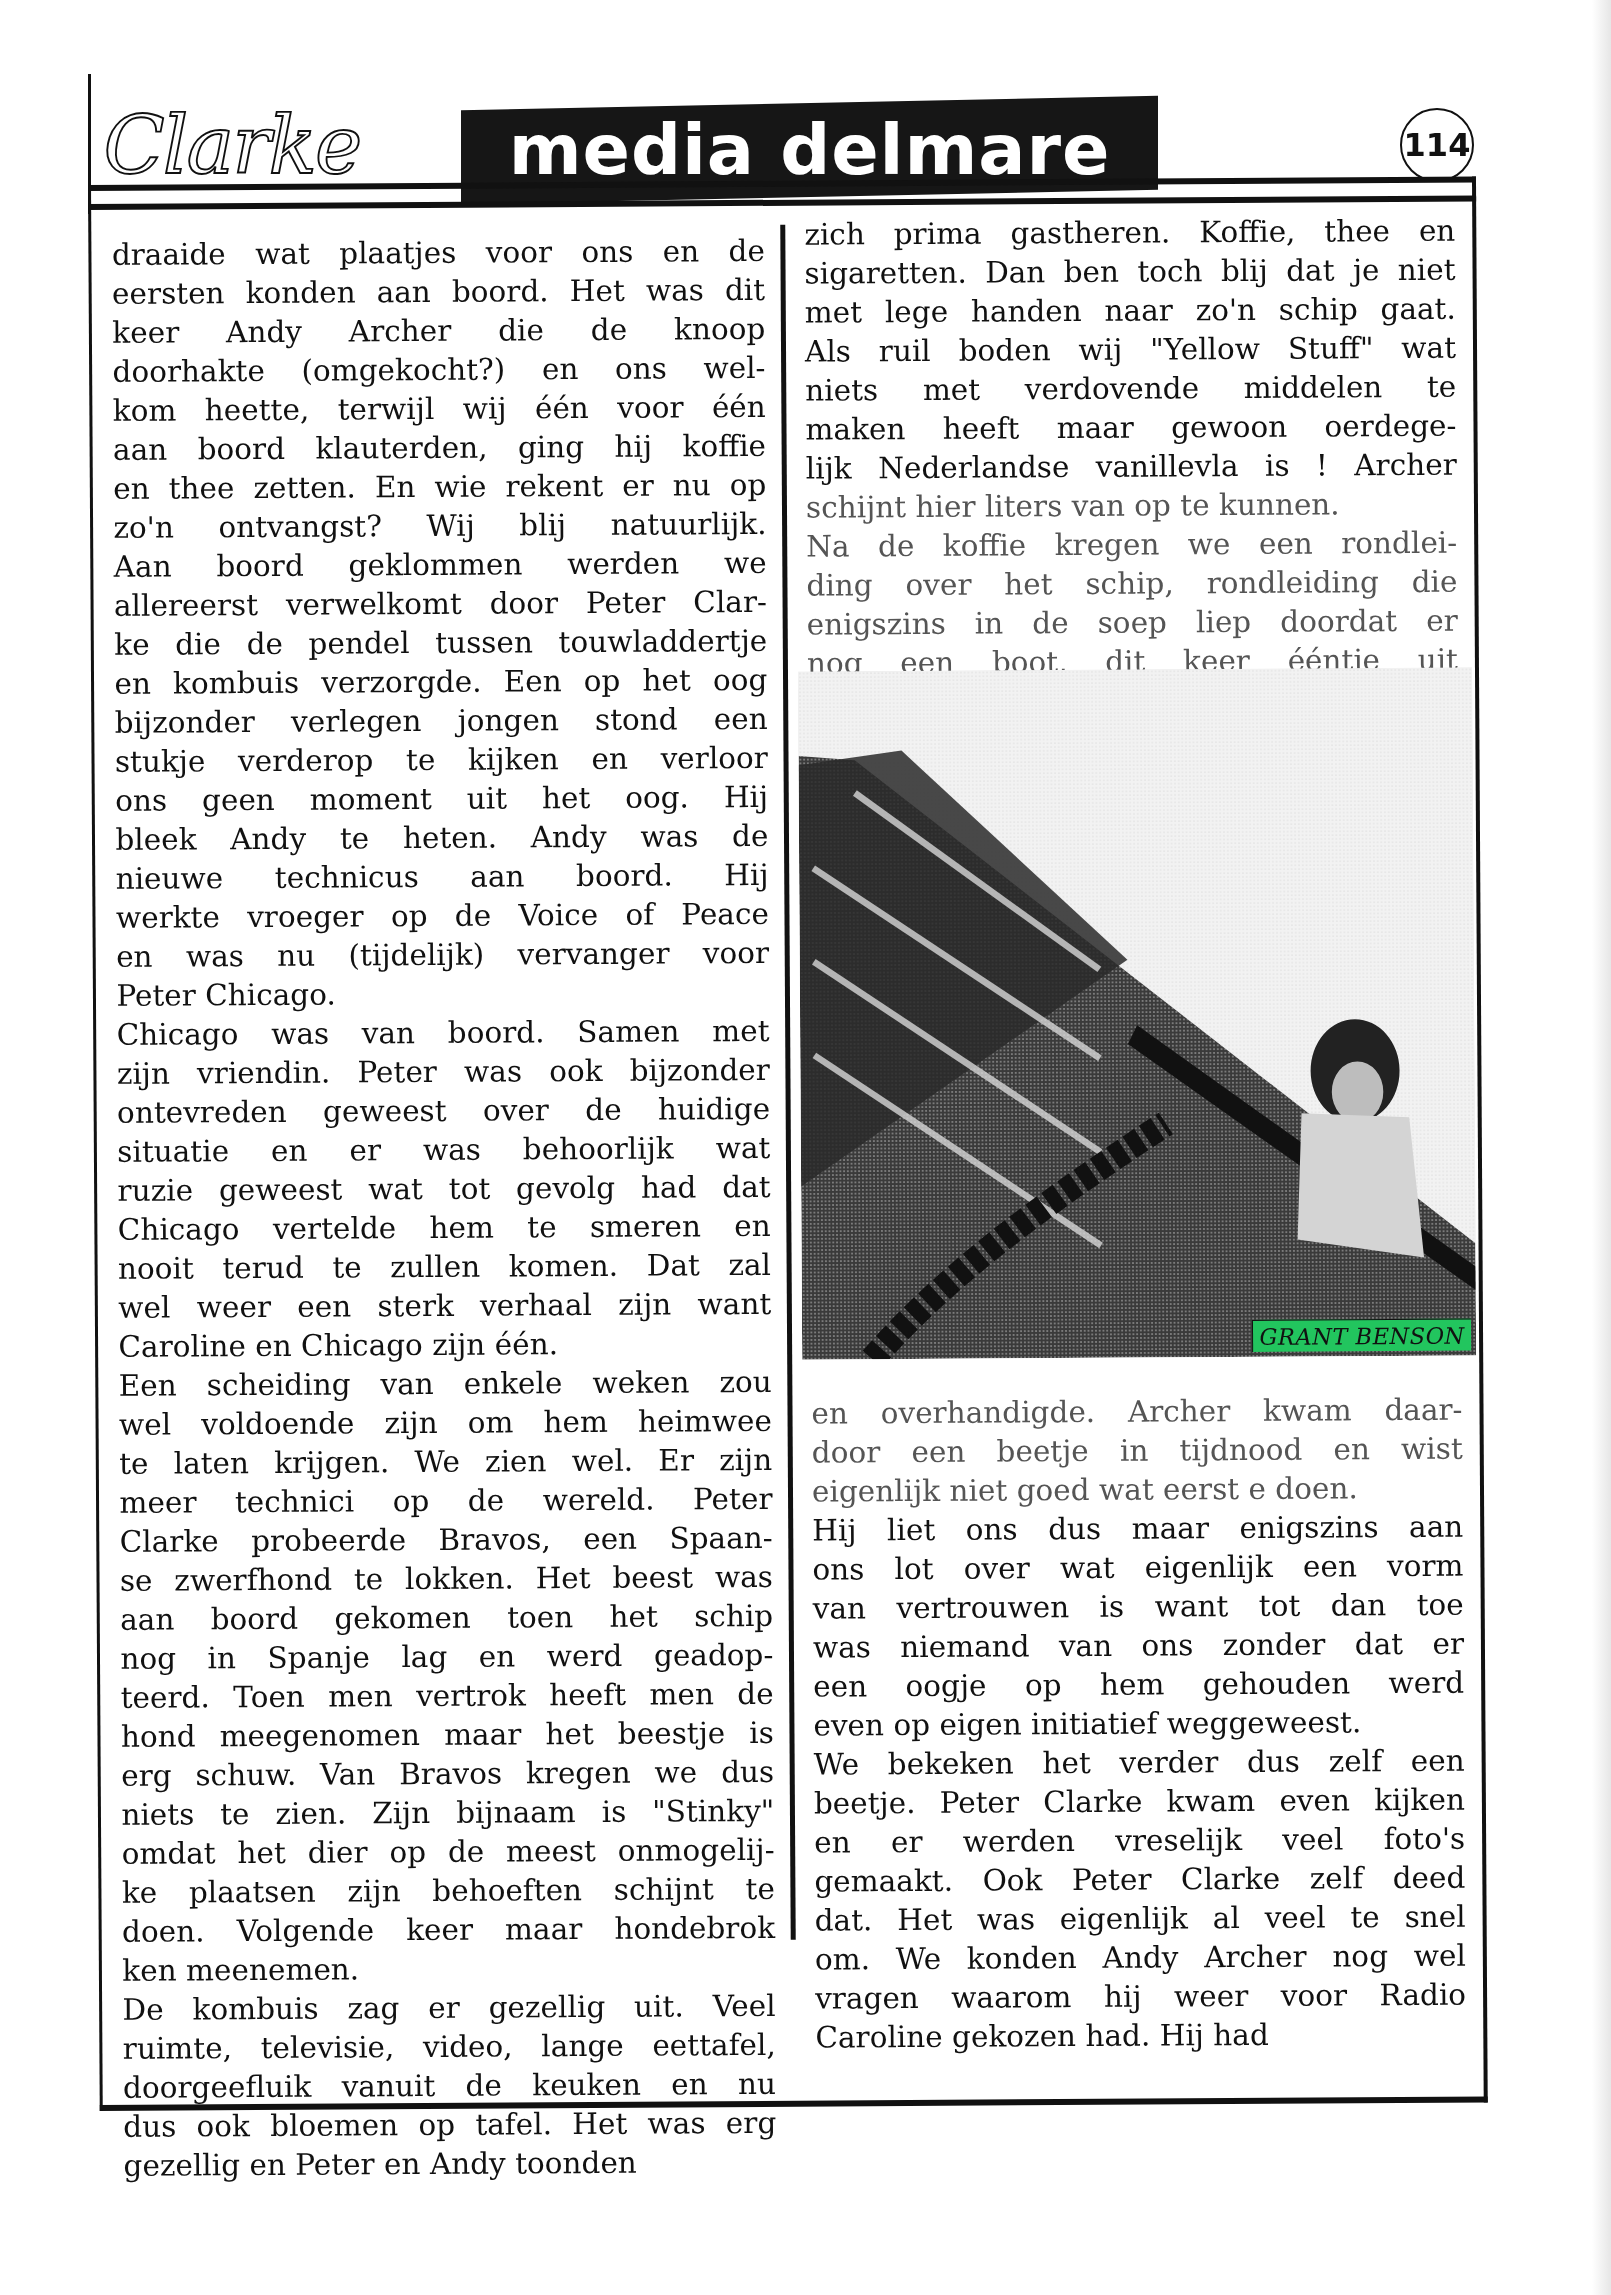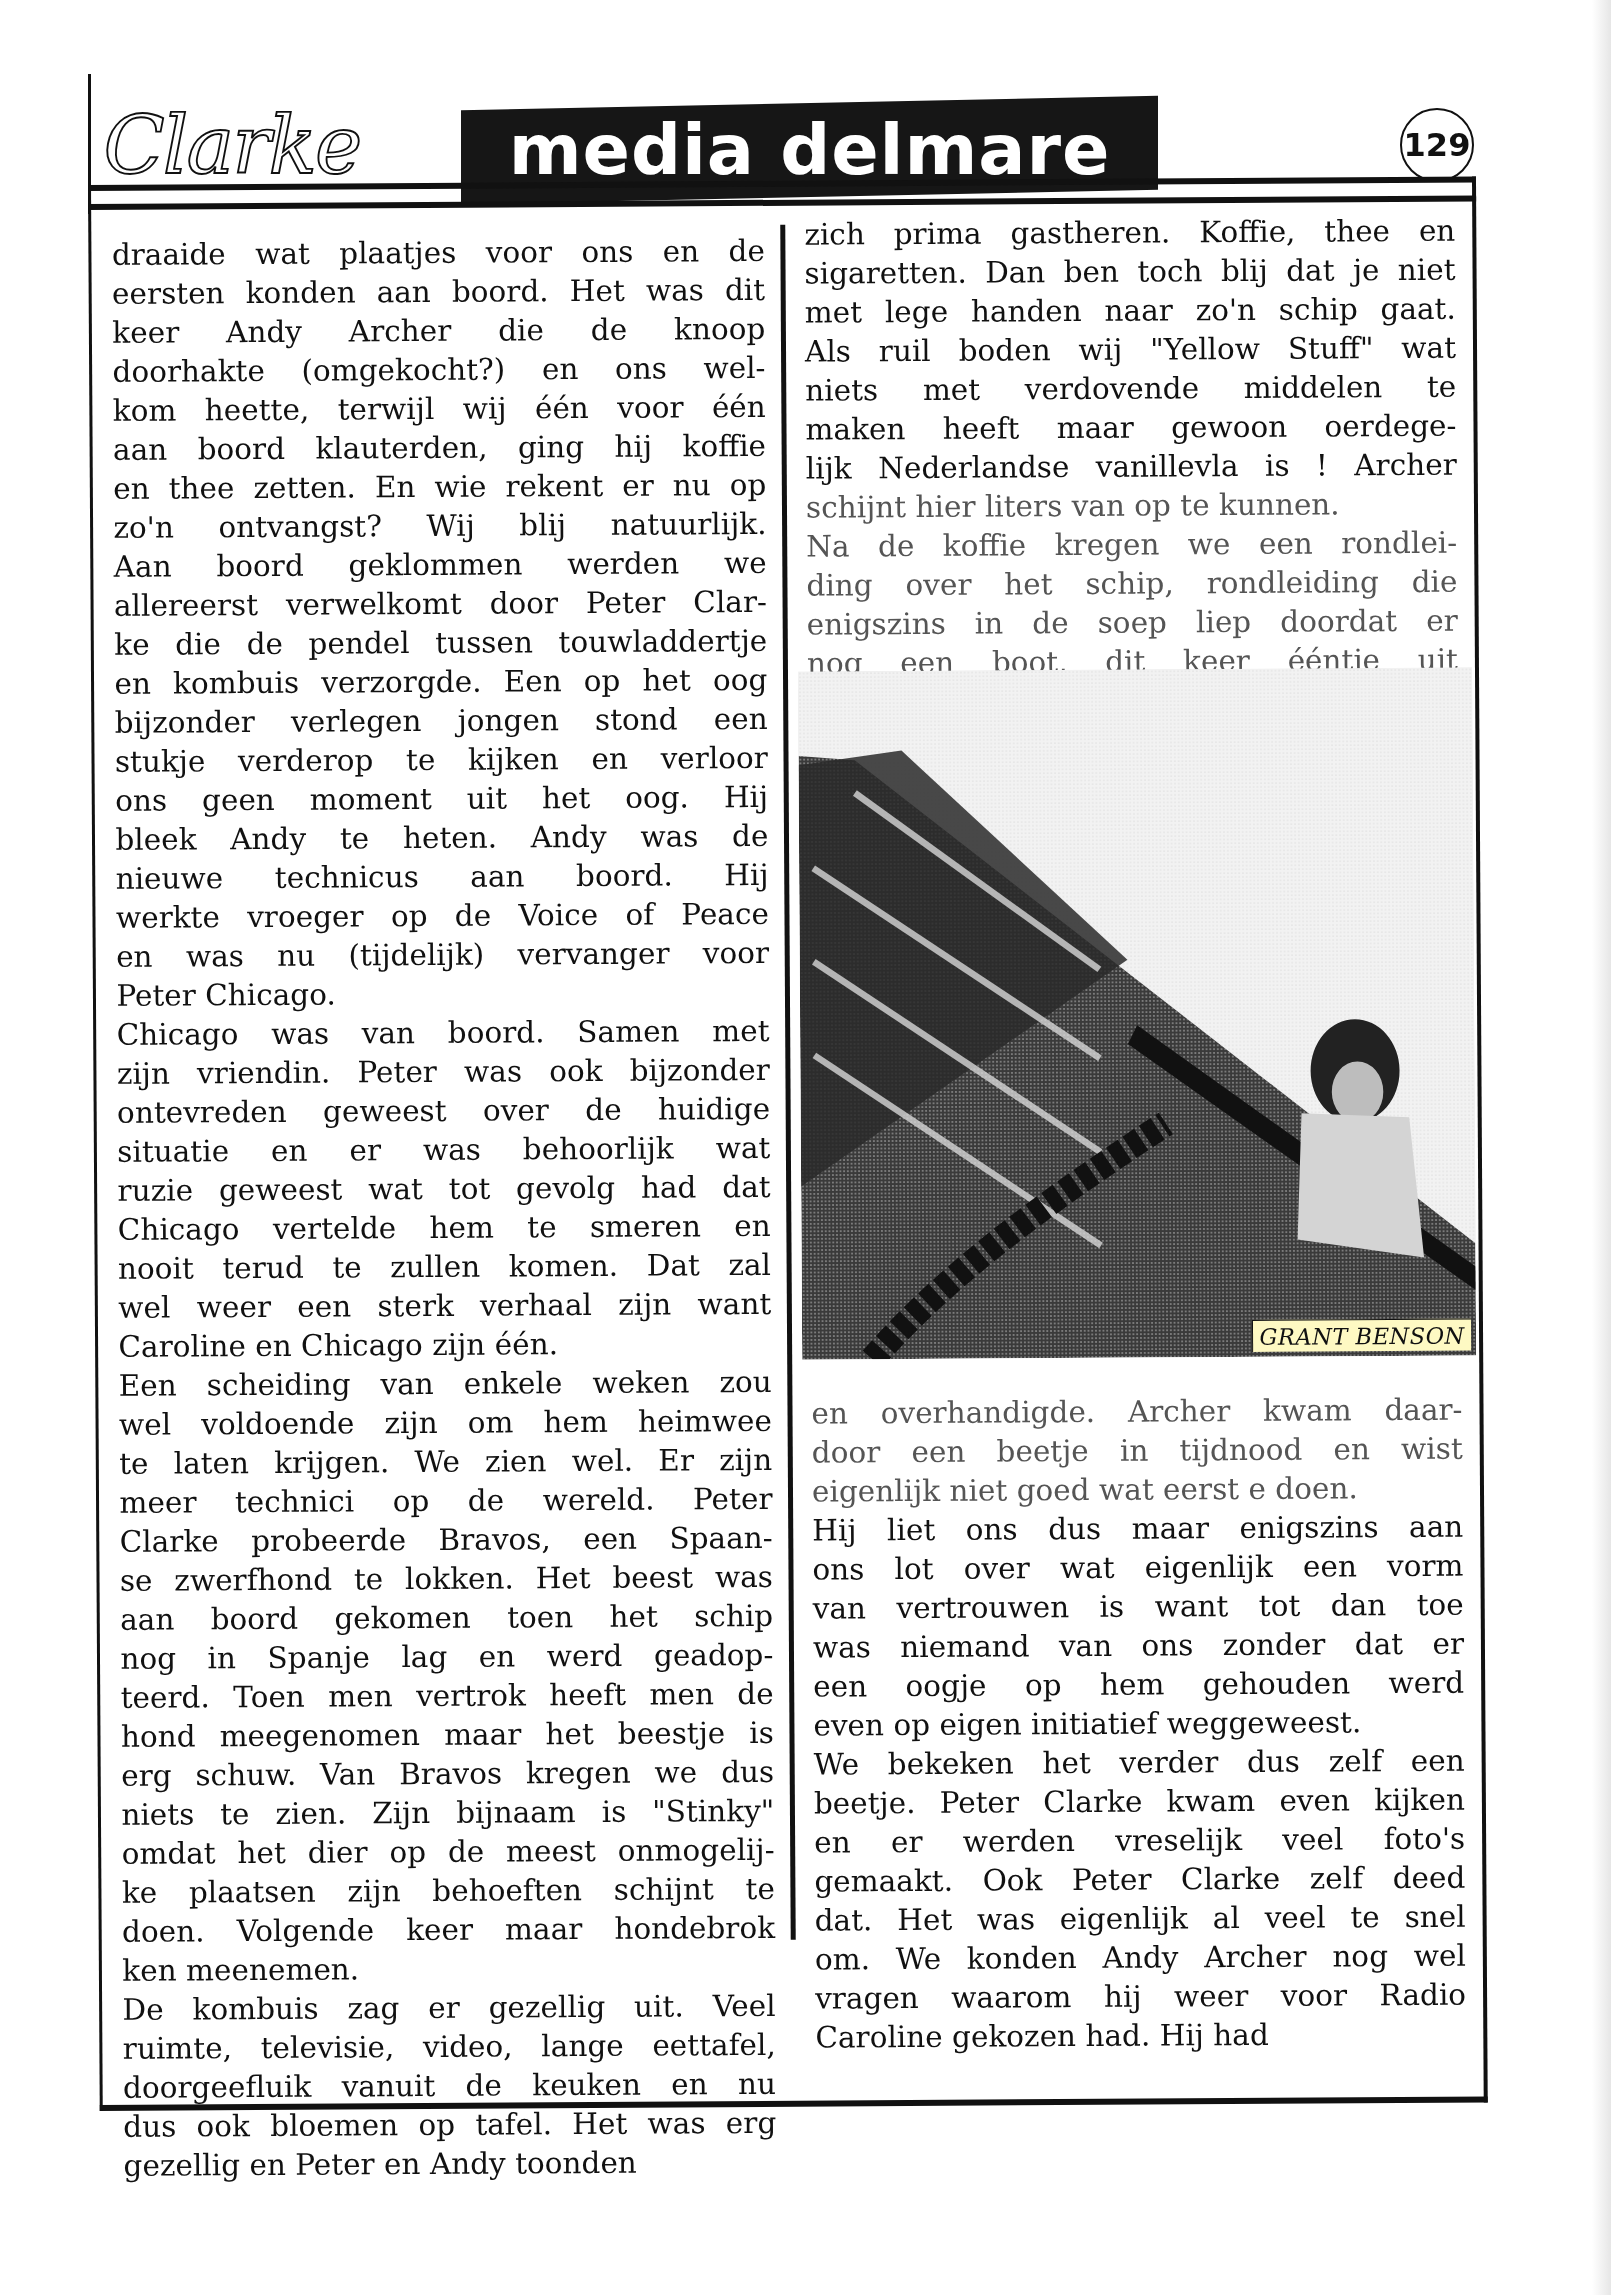--- a/index.html
+++ b/index.html
@@ -194,21 +194,21 @@
     }
     .photo svg {
       width: 100%;
       height: 100%;
       display: block;
     }
     .photo-credit {
       position: absolute;
       right: 4.7px;
       bottom: 4.7px;
-      background: #fef9c3;
+      background: #22c55e;
       padding: 3.7px 6.6px 1.9px 6.6px;
       font-family: "DejaVu Serif", "Liberation Serif", serif;
       font-style: italic;
       font-size: 22.5px;
       letter-spacing: 0.5px;
       color: #111;
       border-top: 0.9px solid #111;
       border-left: 0.9px solid #111;
     }
   </style>
@@ -217,21 +217,21 @@
 
 <div class="page-shade"></div>
 
 <div class="left-rule-top"></div>
 
 <div class="masthead">
   <div class="logbook">Clarke</div>
   <div class="brand-box">
     <div class="brand-text">media delmare</div>
   </div>
-  <div class="page-number">129</div>
+  <div class="page-number">114</div>
 </div>
 
 <div class="frame">
   <div class="frame-rule-top1"></div>
   <div class="frame-rule-top2"></div>
   <div class="frame-left"></div>
   <div class="frame-right"></div>
   <div class="frame-bottom"></div>
   <div class="col-divider"></div>
 

